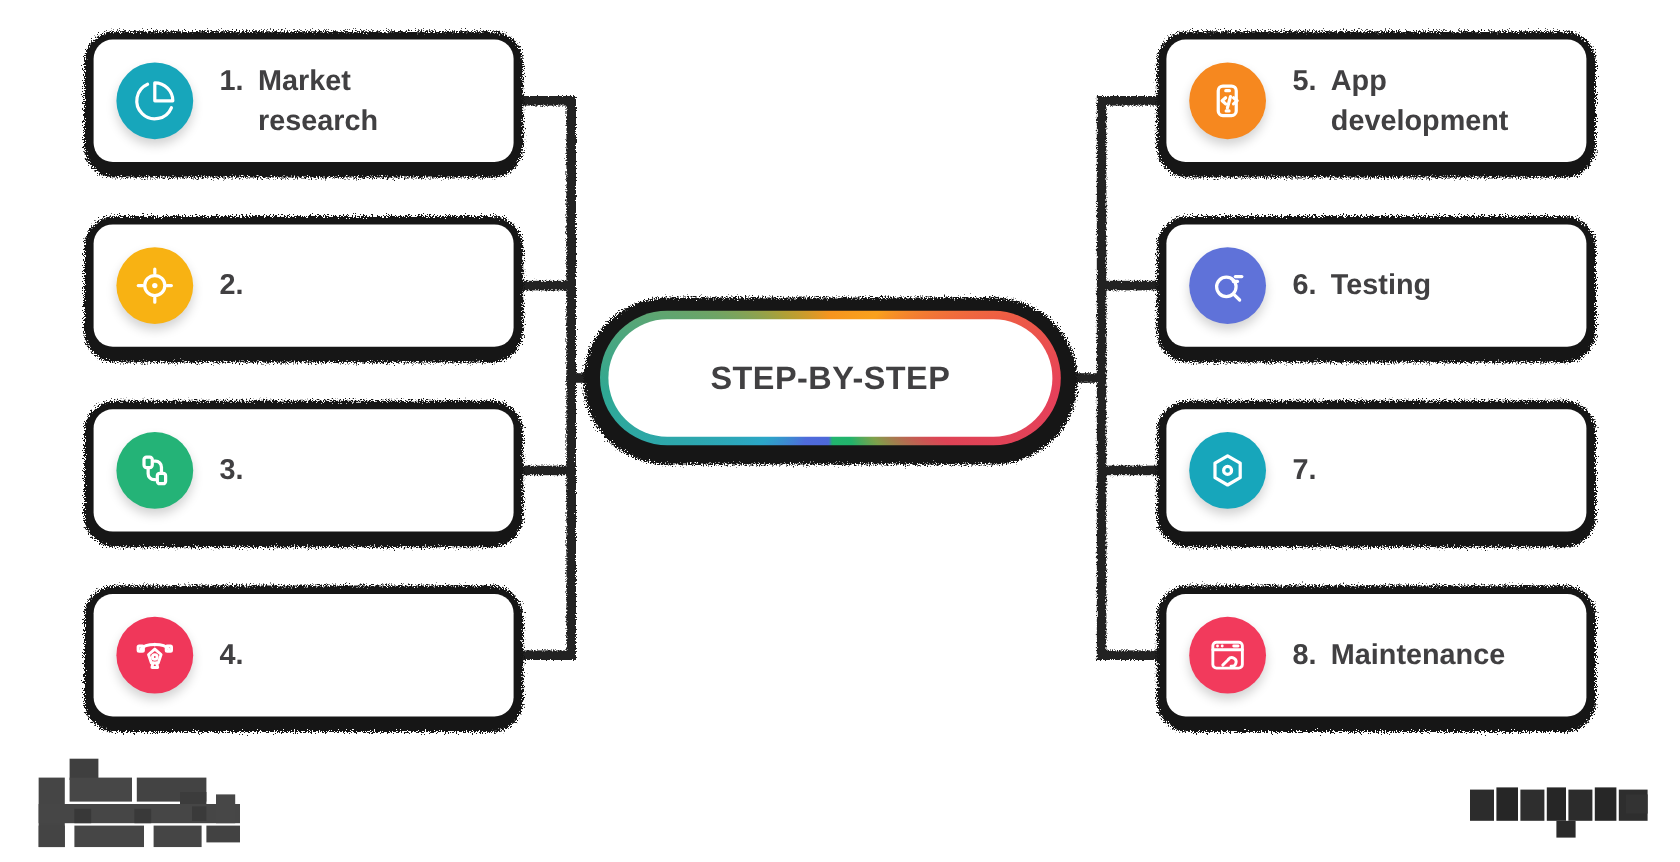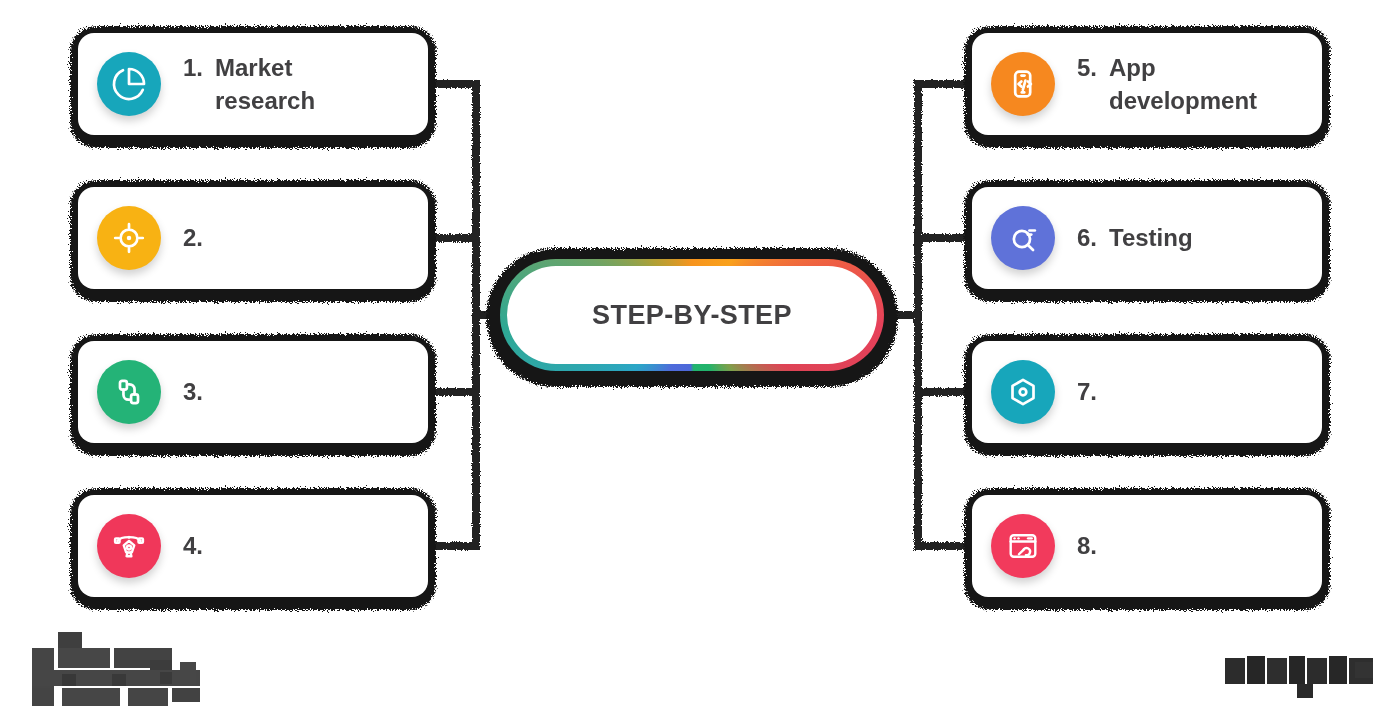--- a/index.html
+++ b/index.html
@@ -214,20 +214,21 @@
           <path d="M3.8 9h16.4"></path>
           <circle cx="6.4" cy="6.9" r="0.8" fill="#fff" stroke="none"></circle>
           <circle cx="9" cy="6.9" r="0.8" fill="#fff" stroke="none"></circle>
           <path d="M15.4 6.9h2.4"></path>
           <path d="M12.5 14.2a2.4 2.4 0 1 1 1.4 3.9"></path>
           <path d="M9.3 17.5l3.2-3.1"></path>
         </svg>
       </div>
       <div class="ctext">
         <span class="num">8.</span>
+        <span class="lbl">Maintenance</span>
       </div>
     </div>
   </div>
 
   <svg class="wm" style="left:32px;top:632px" width="172" height="74">
     <rect x="26" y="0" width="24" height="18" fill="#3f3f3f"></rect>
     <rect x="0" y="16" width="22" height="58" fill="#454545"></rect>
     <rect x="26" y="16" width="52" height="20" fill="#474747"></rect>
     <rect x="82" y="16" width="58" height="20" fill="#434343"></rect>
     <rect x="118" y="28" width="22" height="10" fill="#3c3c3c"></rect>

